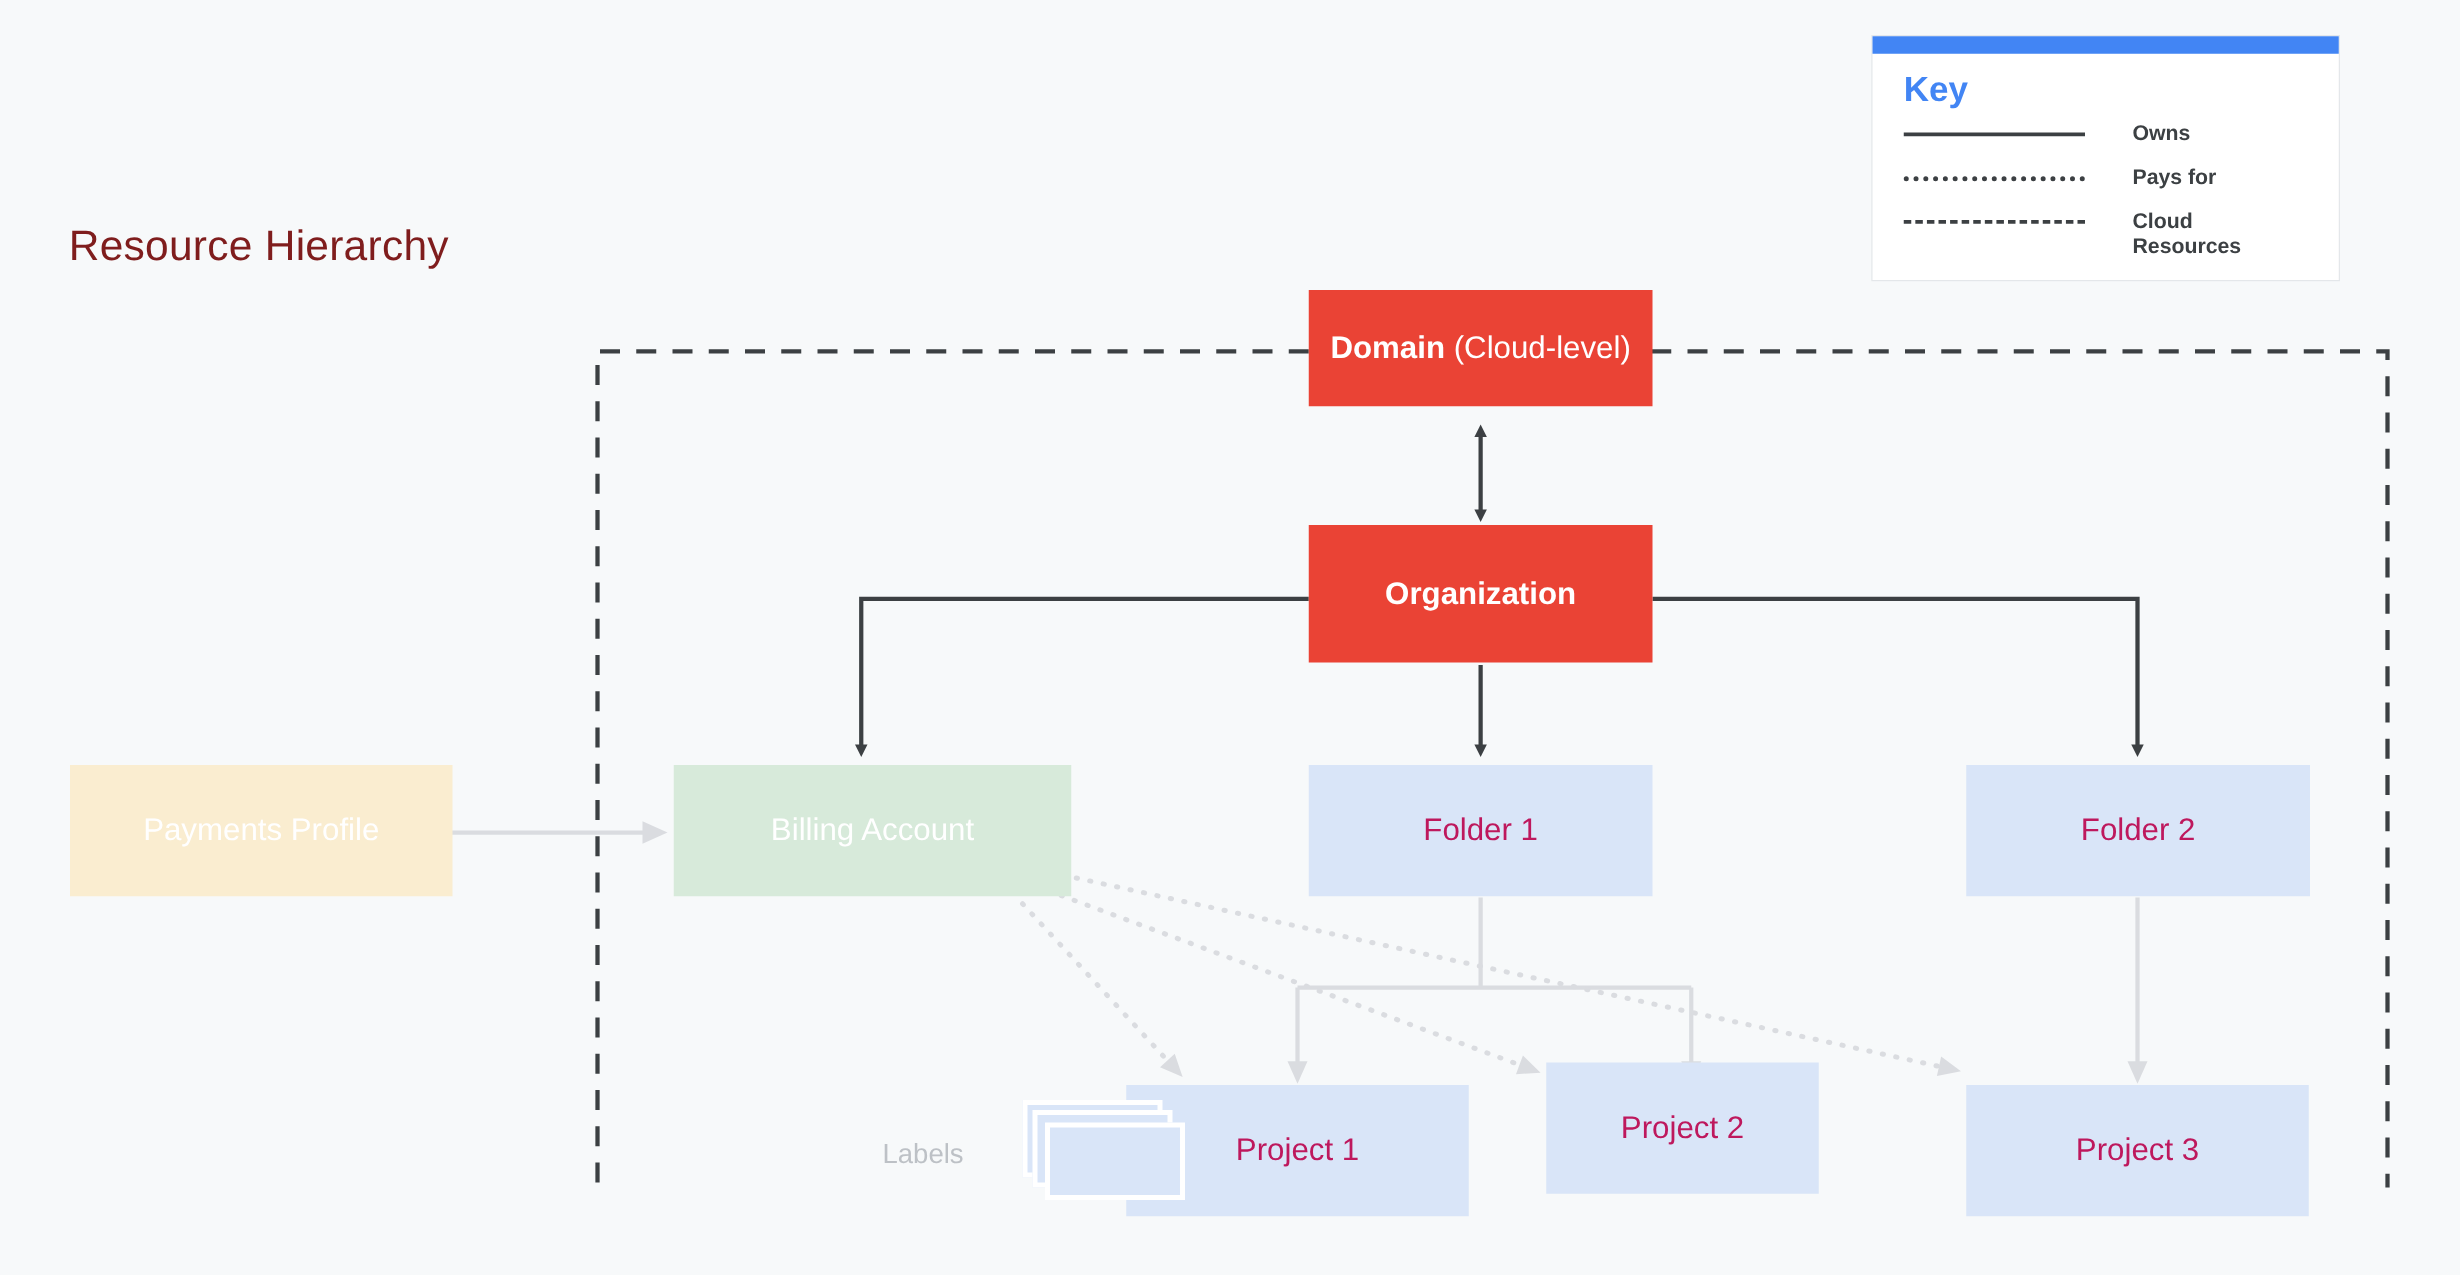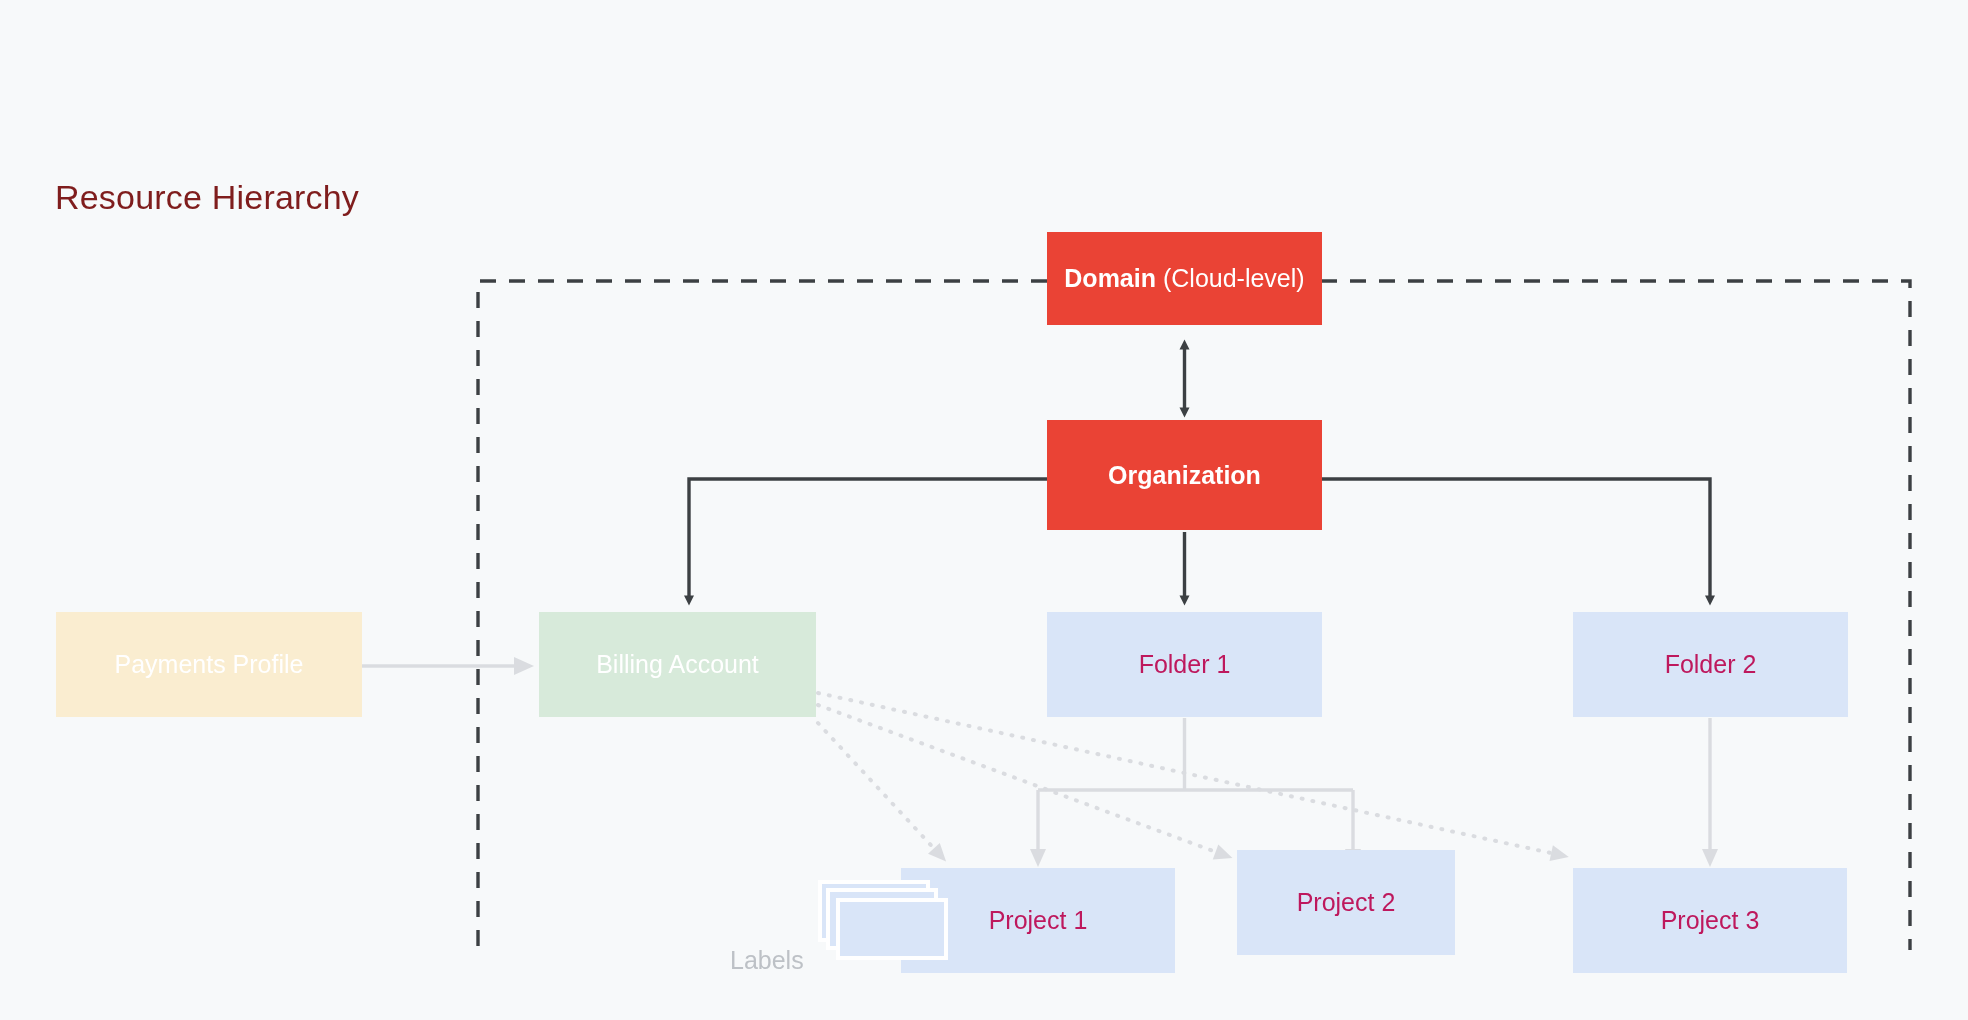--- a/index.html
+++ b/index.html
@@ -134,37 +134,36 @@
   .node-blue .node-label,
   .node-cream .node-label {
     font-size: 25px;
     font-weight: 400;
   }
 
   
   #node-domain       { left: 1047px; top: 232px; width: 275px; height: 93px; }
   #node-organization { left: 1047px; top: 420px; width: 275px; height: 110px; }
   #node-payments     { left: 56px;   top: 612px; width: 306px; height: 105px; }
-  #node-billing      { left: 539px;  top: 612px; width: 277px; height: 105px; }
+  #node-billing      { left: 539px;  top: 612px; width: 318px; height: 105px; }
   #node-folder1      { left: 1047px; top: 612px; width: 275px; height: 105px; }
   #node-folder2      { left: 1573px; top: 612px; width: 275px; height: 105px; }
   #node-project1     { left: 901px;  top: 868px; width: 274px; height: 105px; }
   #node-project2     { left: 1237px; top: 850px; width: 218px; height: 105px; }
   #node-project3     { left: 1573px; top: 868px; width: 274px; height: 105px; }
 
   
   #labels-text {
     position: absolute;
-    left: 730px;
+    left: 706px;
     top: 910px;
-    font-size: 25px;
+    font-size: 22px;
     color: #BDC1C6;
     z-index: 12;
     white-space: nowrap;
-    margin-top: 36px;
   }
   #labels-stack {
     position: absolute;
     left: 818px;
     top: 880px;
     width: 130px;
     height: 90px;
     z-index: 14;
   }
   .label-card {
@@ -264,14 +263,41 @@
     <div class="node-label">Project 3</div>
   </div>
 
   <div id="labels-text">Labels</div>
   <div id="labels-stack">
     <div class="label-card" id="label-card-1"></div>
     <div class="label-card" id="label-card-2"></div>
     <div class="label-card" id="label-card-3"></div>
   </div>
 
+  <div id="key-panel">
+    <div id="key-accent-bar"></div>
+    <div id="key-body">
+      <div id="key-heading">Key</div>
+
+      <div class="key-row">
+        <div class="key-swatch">
+          <div class="rule rule-solid"></div>
+        </div>
+        <div class="key-label">Owns</div>
+      </div>
+
+      <div class="key-row">
+        <div class="key-swatch">
+          <div class="rule rule-dotted"></div>
+        </div>
+        <div class="key-label">Pays for</div>
+      </div>
+
+      <div class="key-row">
+        <div class="key-swatch">
+          <div class="rule rule-dashed"></div>
+        </div>
+        <div class="key-label">Cloud Resources</div>
+      </div>
+    </div>
+  </div>
 
 </div>
 
 </body></html>

